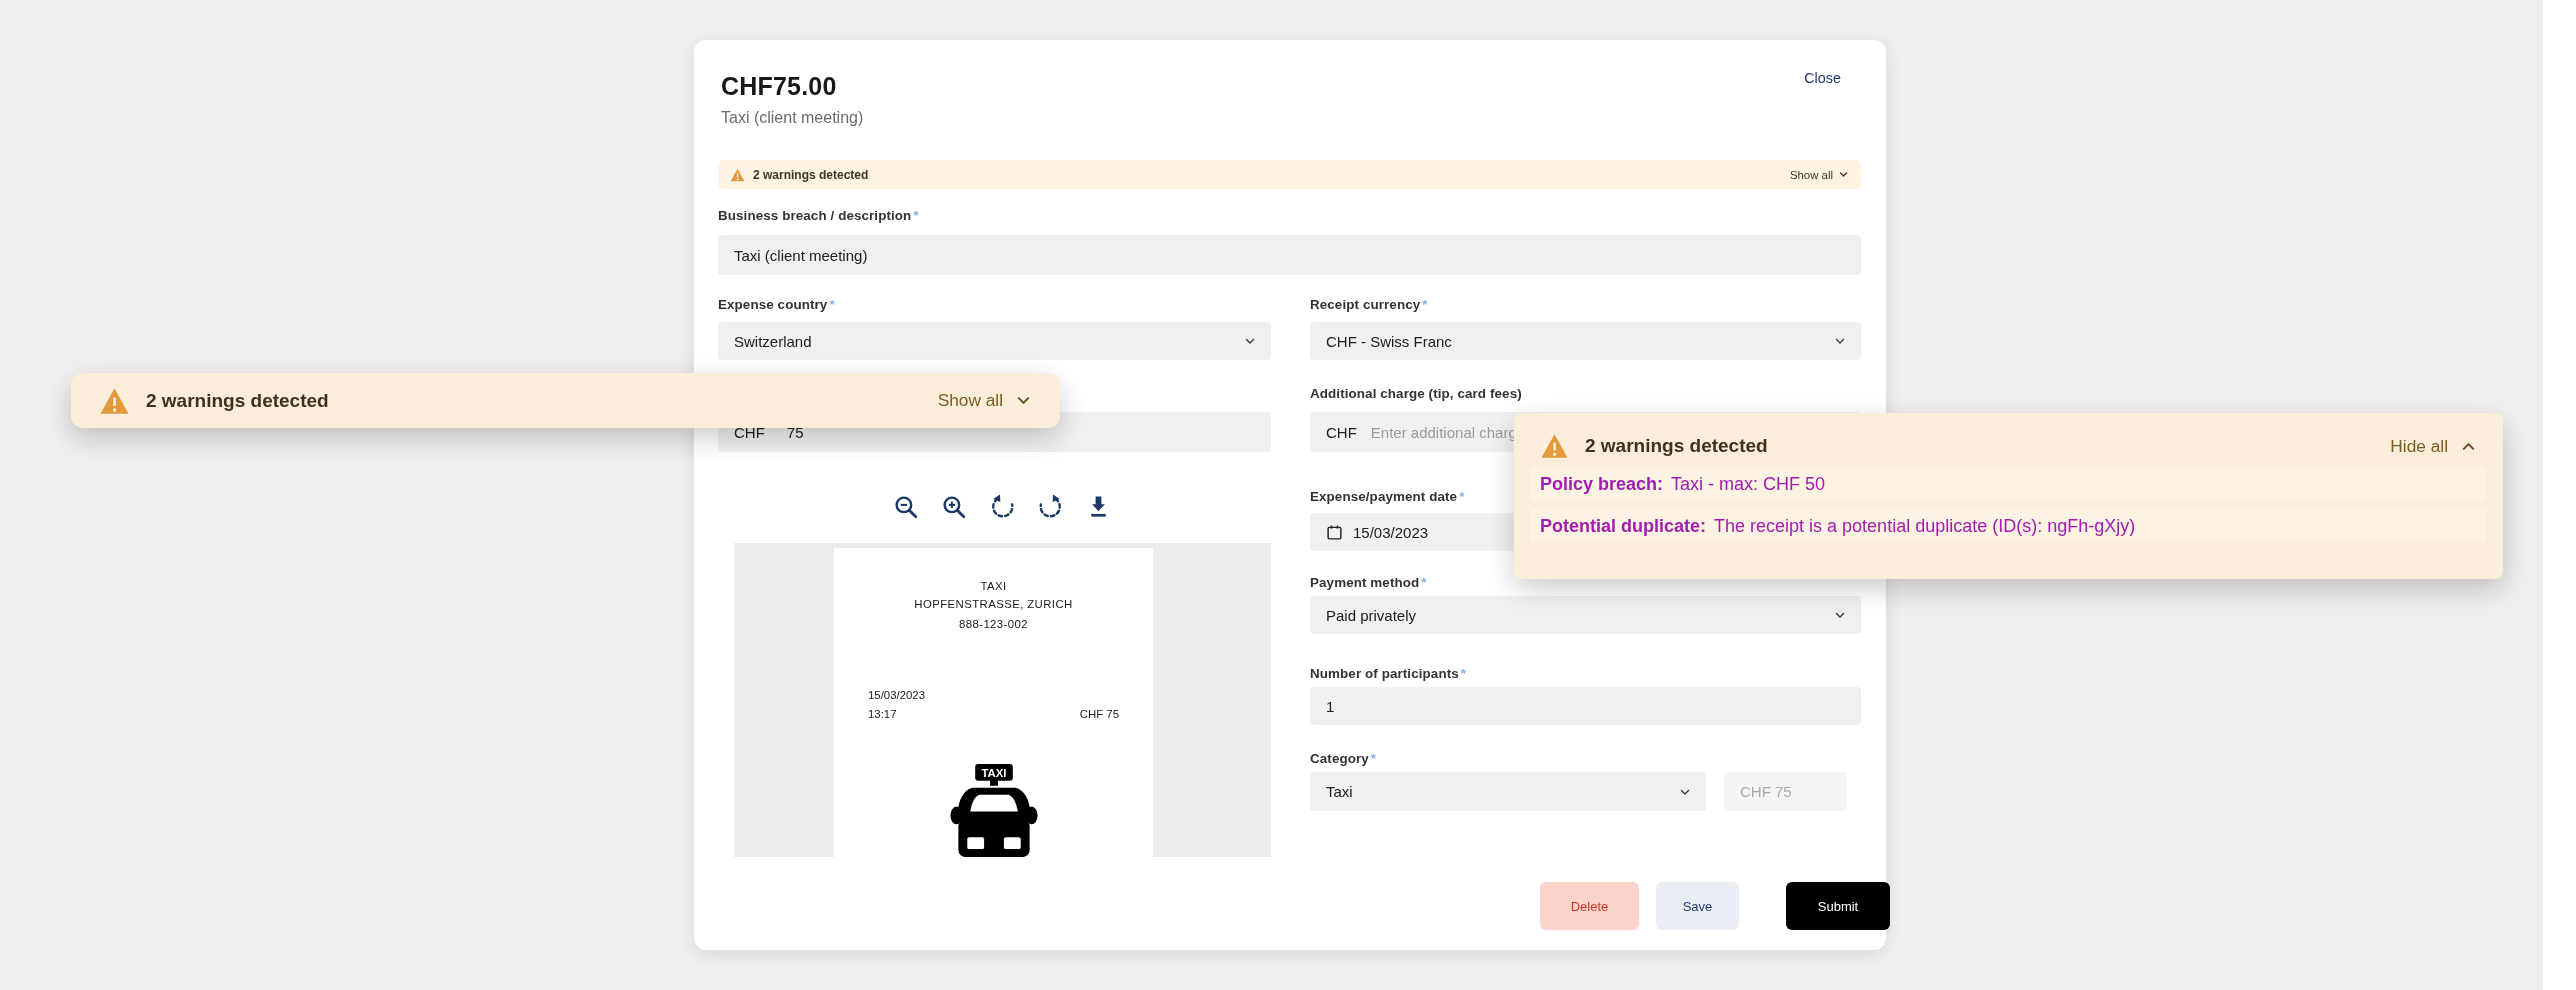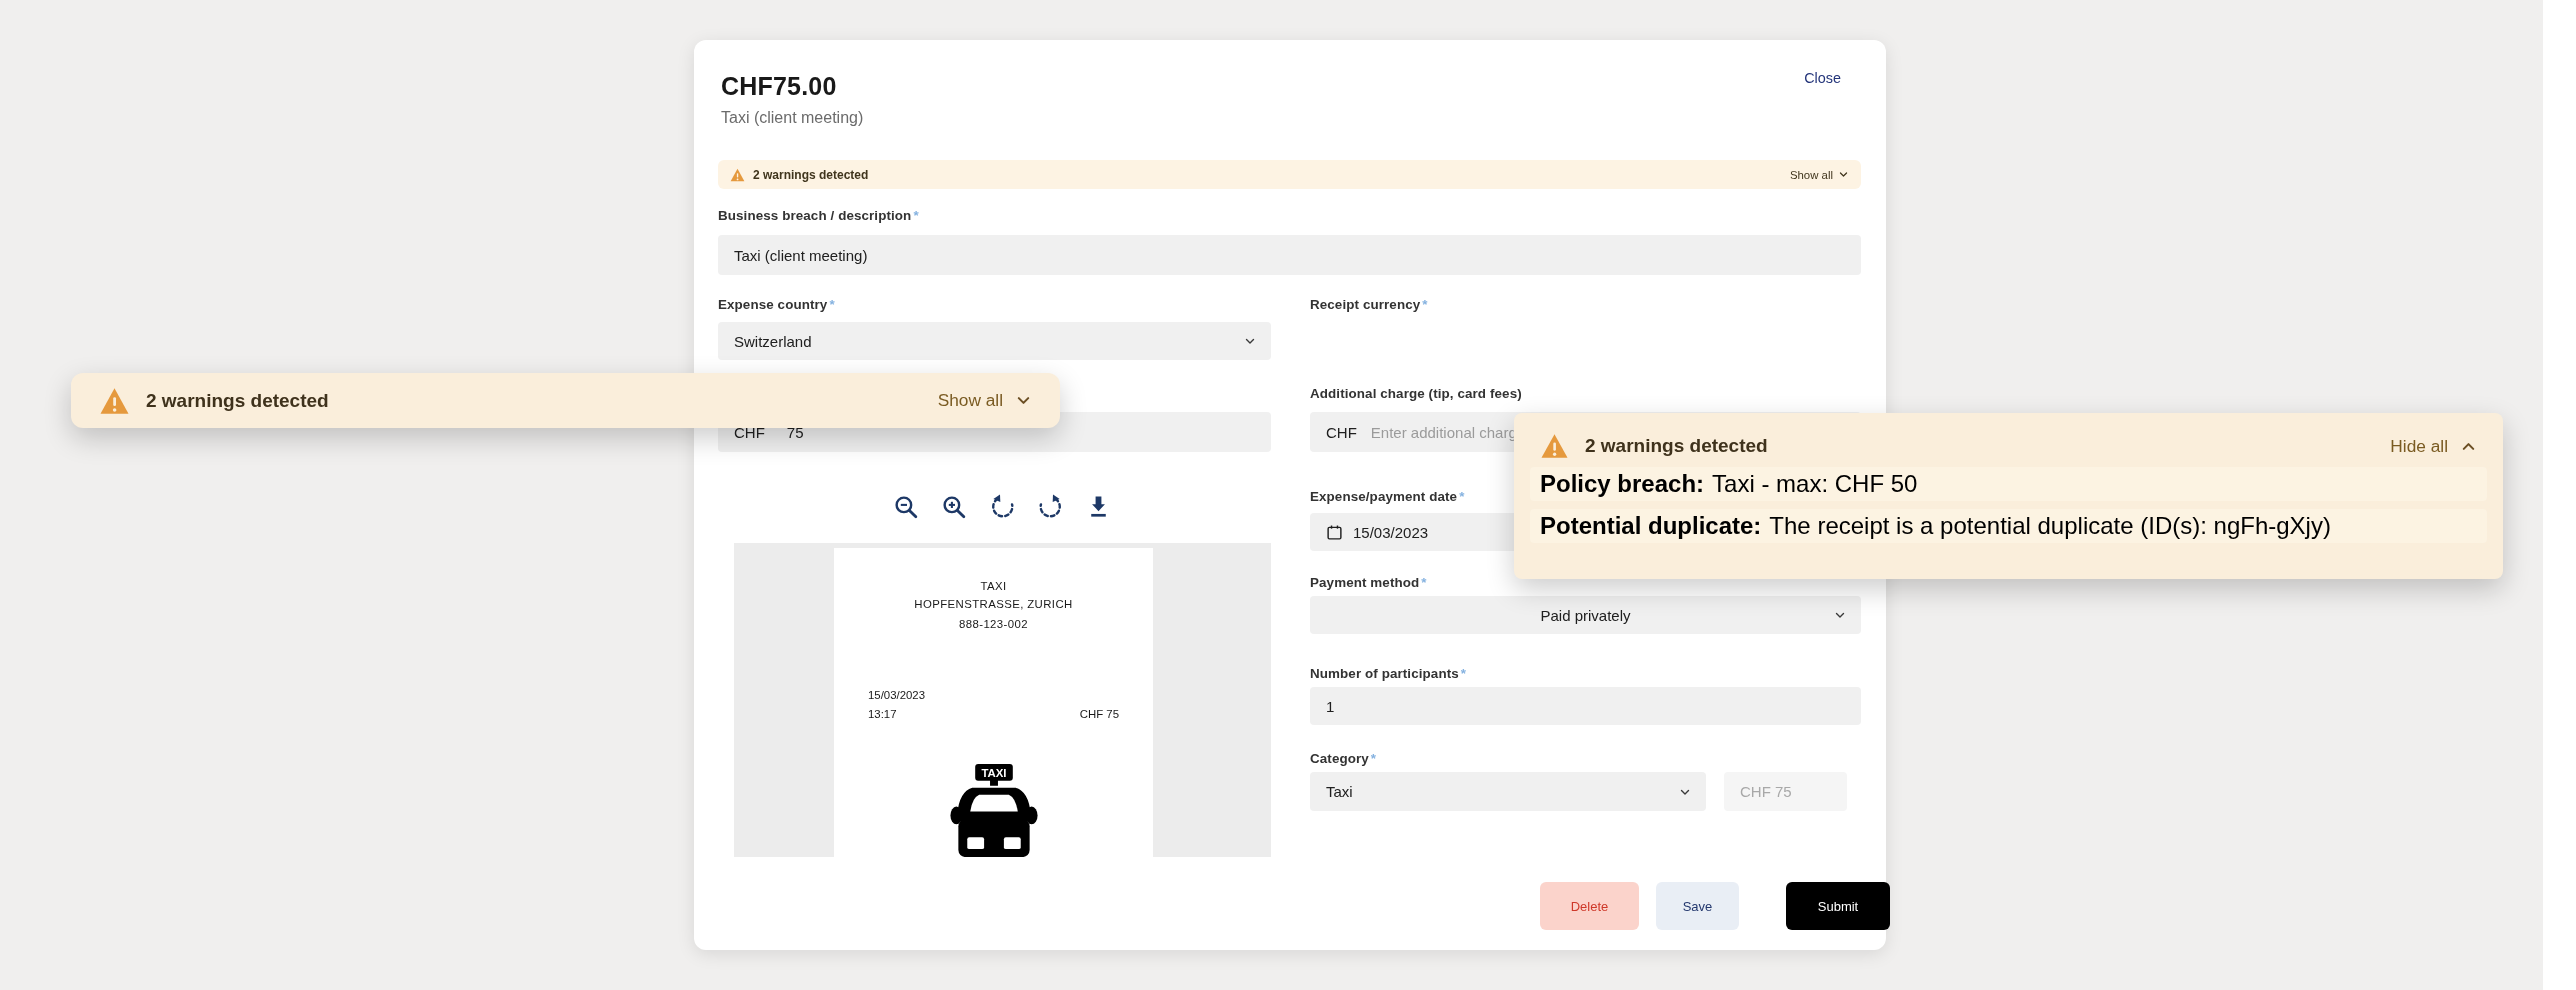--- a/index.html
+++ b/index.html
@@ -51,21 +51,21 @@
   
   .callout { position:absolute; background:#faeedb; box-shadow:0 10px 28px rgba(0,0,0,.20); z-index:5; }
   .callout-left { left:71px; top:373px; width:989px; height:55px; border-radius:12px;
                   display:flex; align-items:center; padding:0 28px; }
   .callout-title { font-size:19px; font-weight:700; color:#3f321c; margin-left:16px; }
   .callout-action { margin-left:auto; display:flex; align-items:center; gap:12px; font-size:17.3px;
                     color:#7a5b22; cursor:pointer; }
   .callout-right { left:1514px; top:413px; width:989px; height:166px; border-radius:8px; padding:20px 26px; }
   .callout-header { display:flex; align-items:center; }
   .warn-row { display:flex; align-items:center; height:34px; margin:8px -10px 0; padding:0 10px;
-              background:#fcf3e2; border-radius:4px; font-size:24px; color:#000000; }
+              background:#fcf3e2; border-radius:4px; font-size:18px; color:#a21caf; }
   .warn-row:first-of-type { margin-top:14px; }
   .warn-label { font-weight:700; margin-right:8px; white-space:nowrap; }
   .warn-text { white-space:nowrap; }
 </style>
 </head>
 <body>
 
 <div class="stage">
 
   <div class="modal">
@@ -101,20 +101,26 @@
     </div>
     <div class="field" style="left:24px; top:282px; width:553px; height:38px;">
       <span>Switzerland</span>
       <svg class="chev" width="14" height="14" viewBox="0 0 18 18">
         <path d="M4.5 7 L9 11.5 L13.5 7" fill="none" stroke="#3a3a3a" stroke-width="1.8" stroke-linecap="round" stroke-linejoin="round"></path>
       </svg>
     </div>
 
     <div class="label" style="left:616px; top:257px;">
       <span>Receipt currency</span><span class="req">*</span>
+    </div>
+    <div class="field" style="left:616px; top:282px; width:551px; height:38px;">
+      <span>CHF - Swiss Franc</span>
+      <svg class="chev" width="14" height="14" viewBox="0 0 18 18">
+        <path d="M4.5 7 L9 11.5 L13.5 7" fill="none" stroke="#3a3a3a" stroke-width="1.8" stroke-linecap="round" stroke-linejoin="round"></path>
+      </svg>
     </div>
 
     <div class="field" style="left:24px; top:372px; width:553px; height:40px;">
       <span class="prefix">CHF</span>
       <span>75</span>
     </div>
 
     <div class="label" style="left:616px; top:346px;">
       <span>Additional charge (tip, card fees)</span>
     </div>
@@ -184,21 +190,21 @@
           <rect x="14" y="58" width="72" height="38" rx="7" fill="#000"></rect>
           <rect x="23" y="76" width="17" height="12" rx="2" fill="#fff"></rect>
           <rect x="60" y="76" width="17" height="12" rx="2" fill="#fff"></rect>
         </svg>
       </div>
     </div>
 
     <div class="label" style="left:616px; top:535px;">
       <span>Payment method</span><span class="req">*</span>
     </div>
-    <div class="field" style="left:616px; top:556px; width:551px; height:38px;justify-content:center;">
+    <div class="field" style="left:616px; top:556px; width:551px; height:38px;">
       <span>Paid privately</span>
       <svg class="chev" width="14" height="14" viewBox="0 0 18 18">
         <path d="M4.5 7 L9 11.5 L13.5 7" fill="none" stroke="#3a3a3a" stroke-width="1.8" stroke-linecap="round" stroke-linejoin="round"></path>
       </svg>
     </div>
 
     <div class="label" style="left:616px; top:626px;">
       <span>Number of participants</span><span class="req">*</span>
     </div>
     <div class="field" style="left:616px; top:647px; width:551px; height:38px;">

